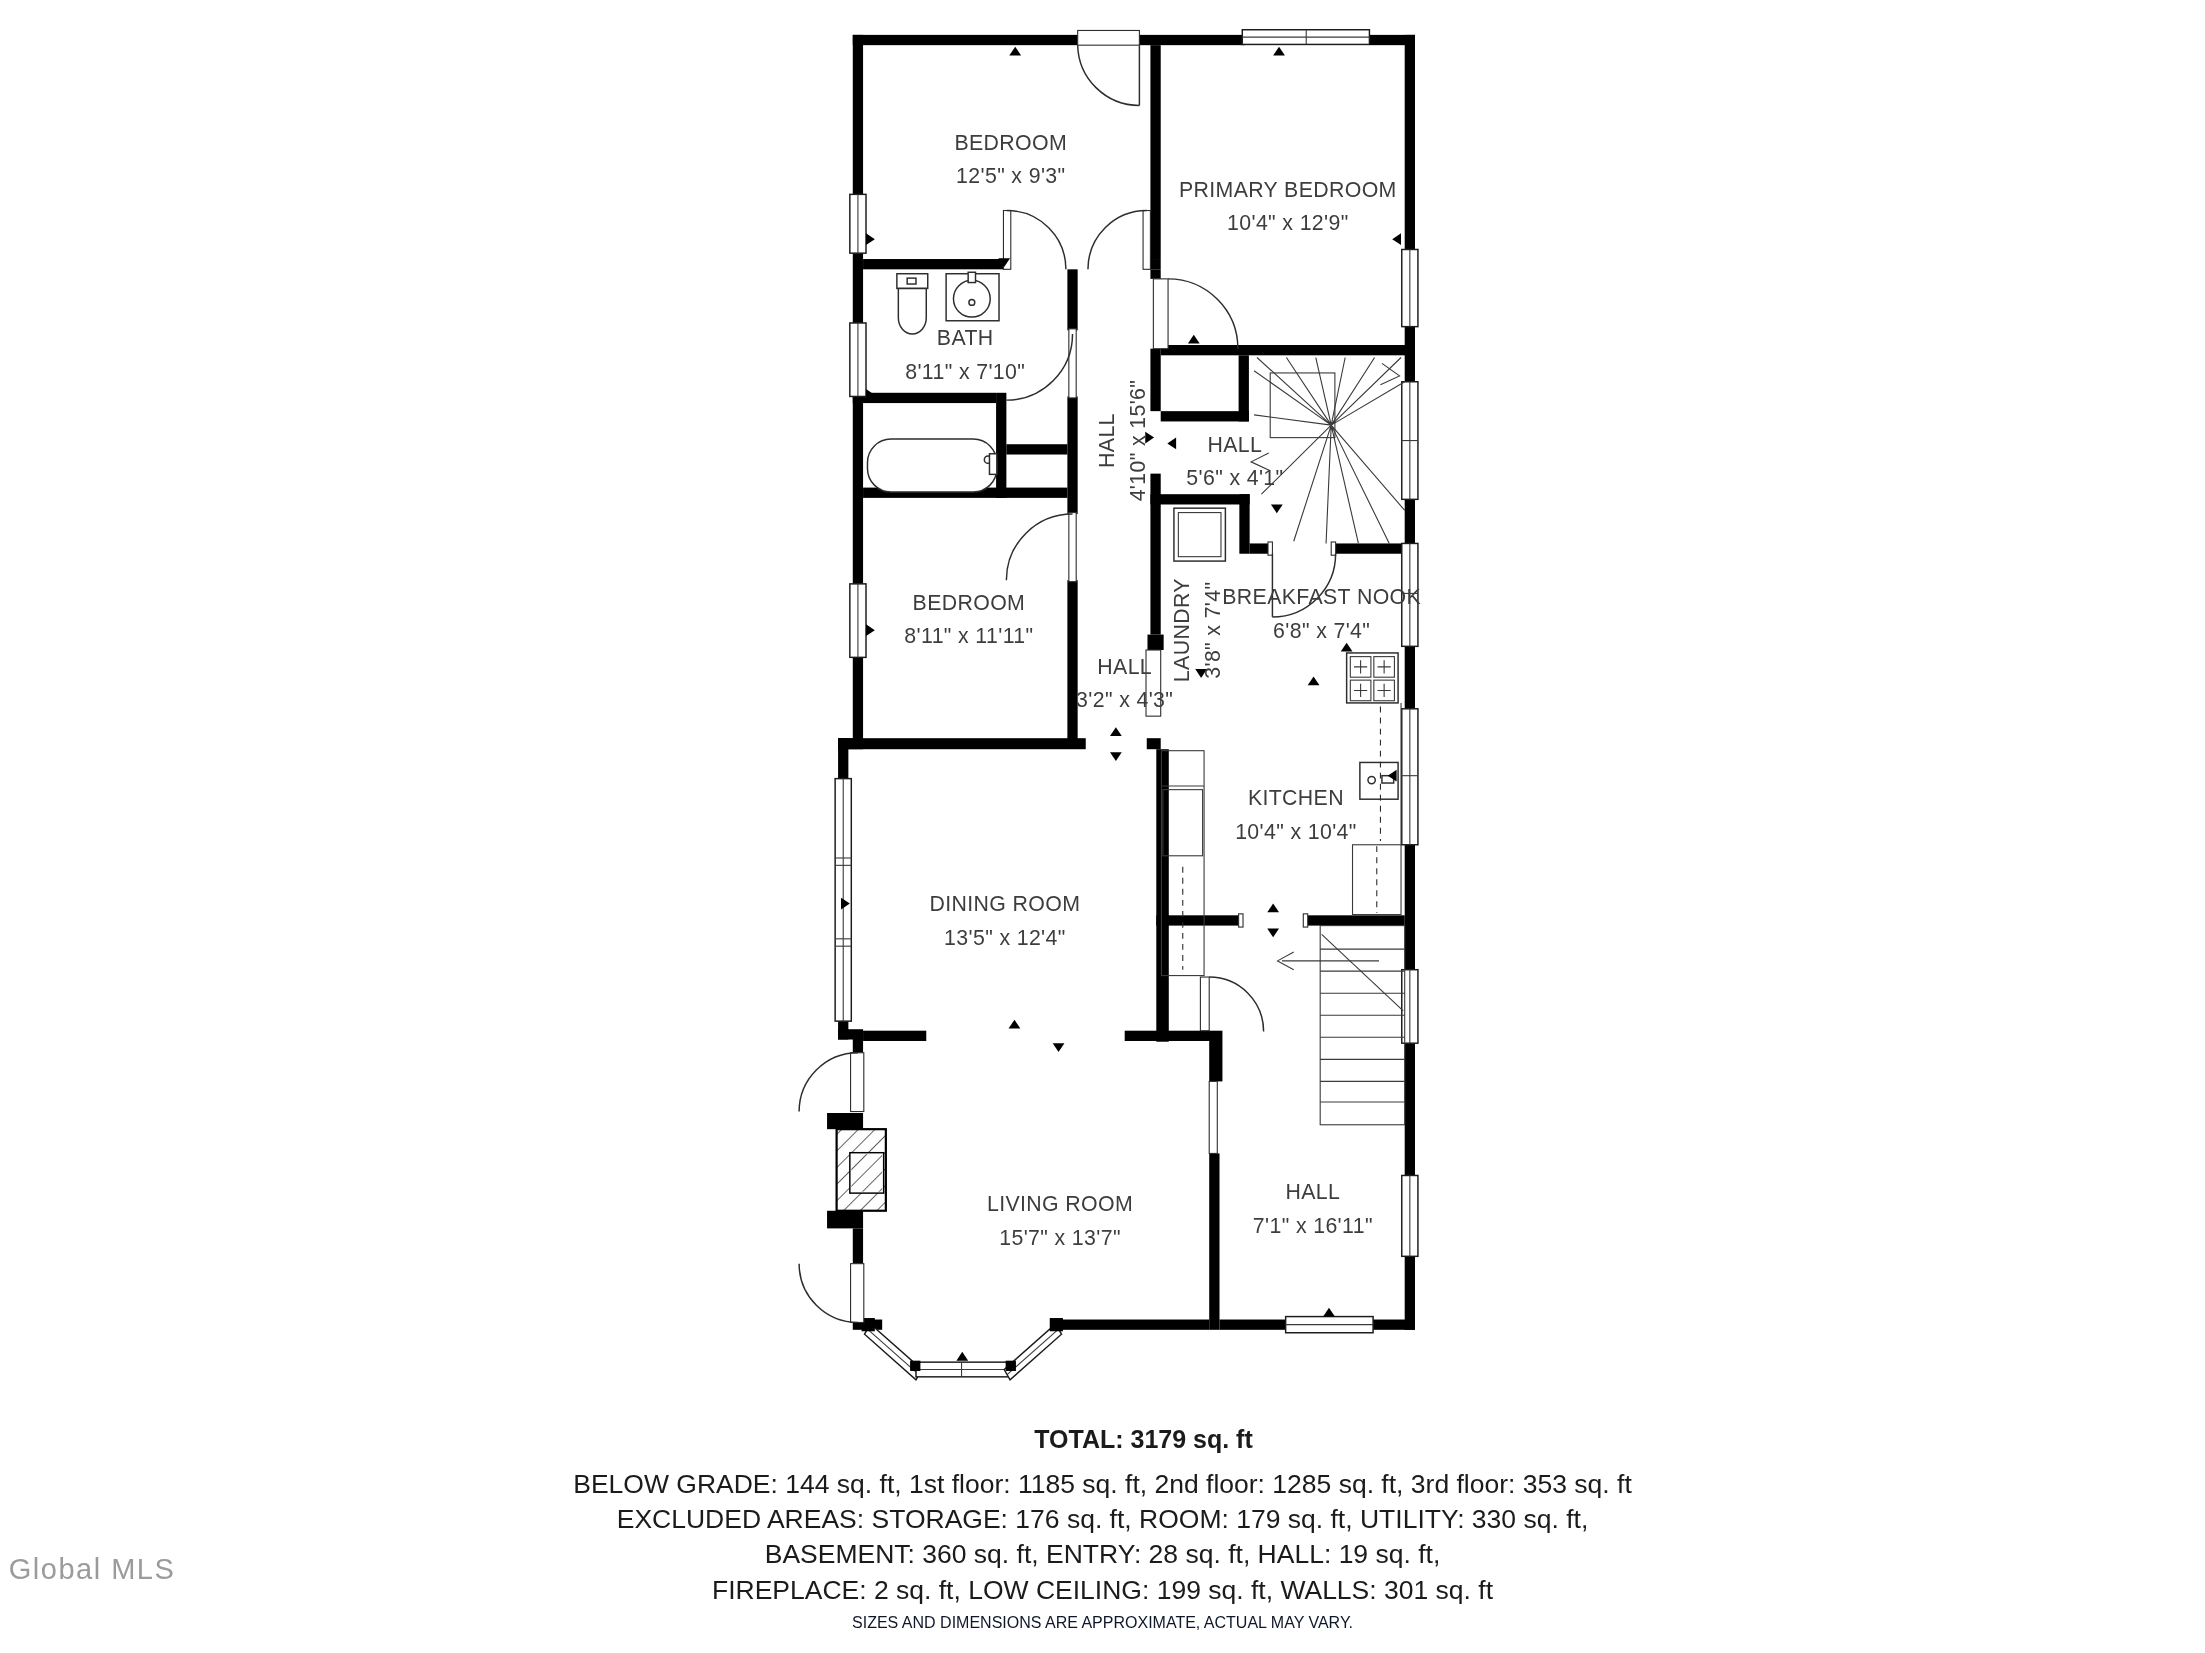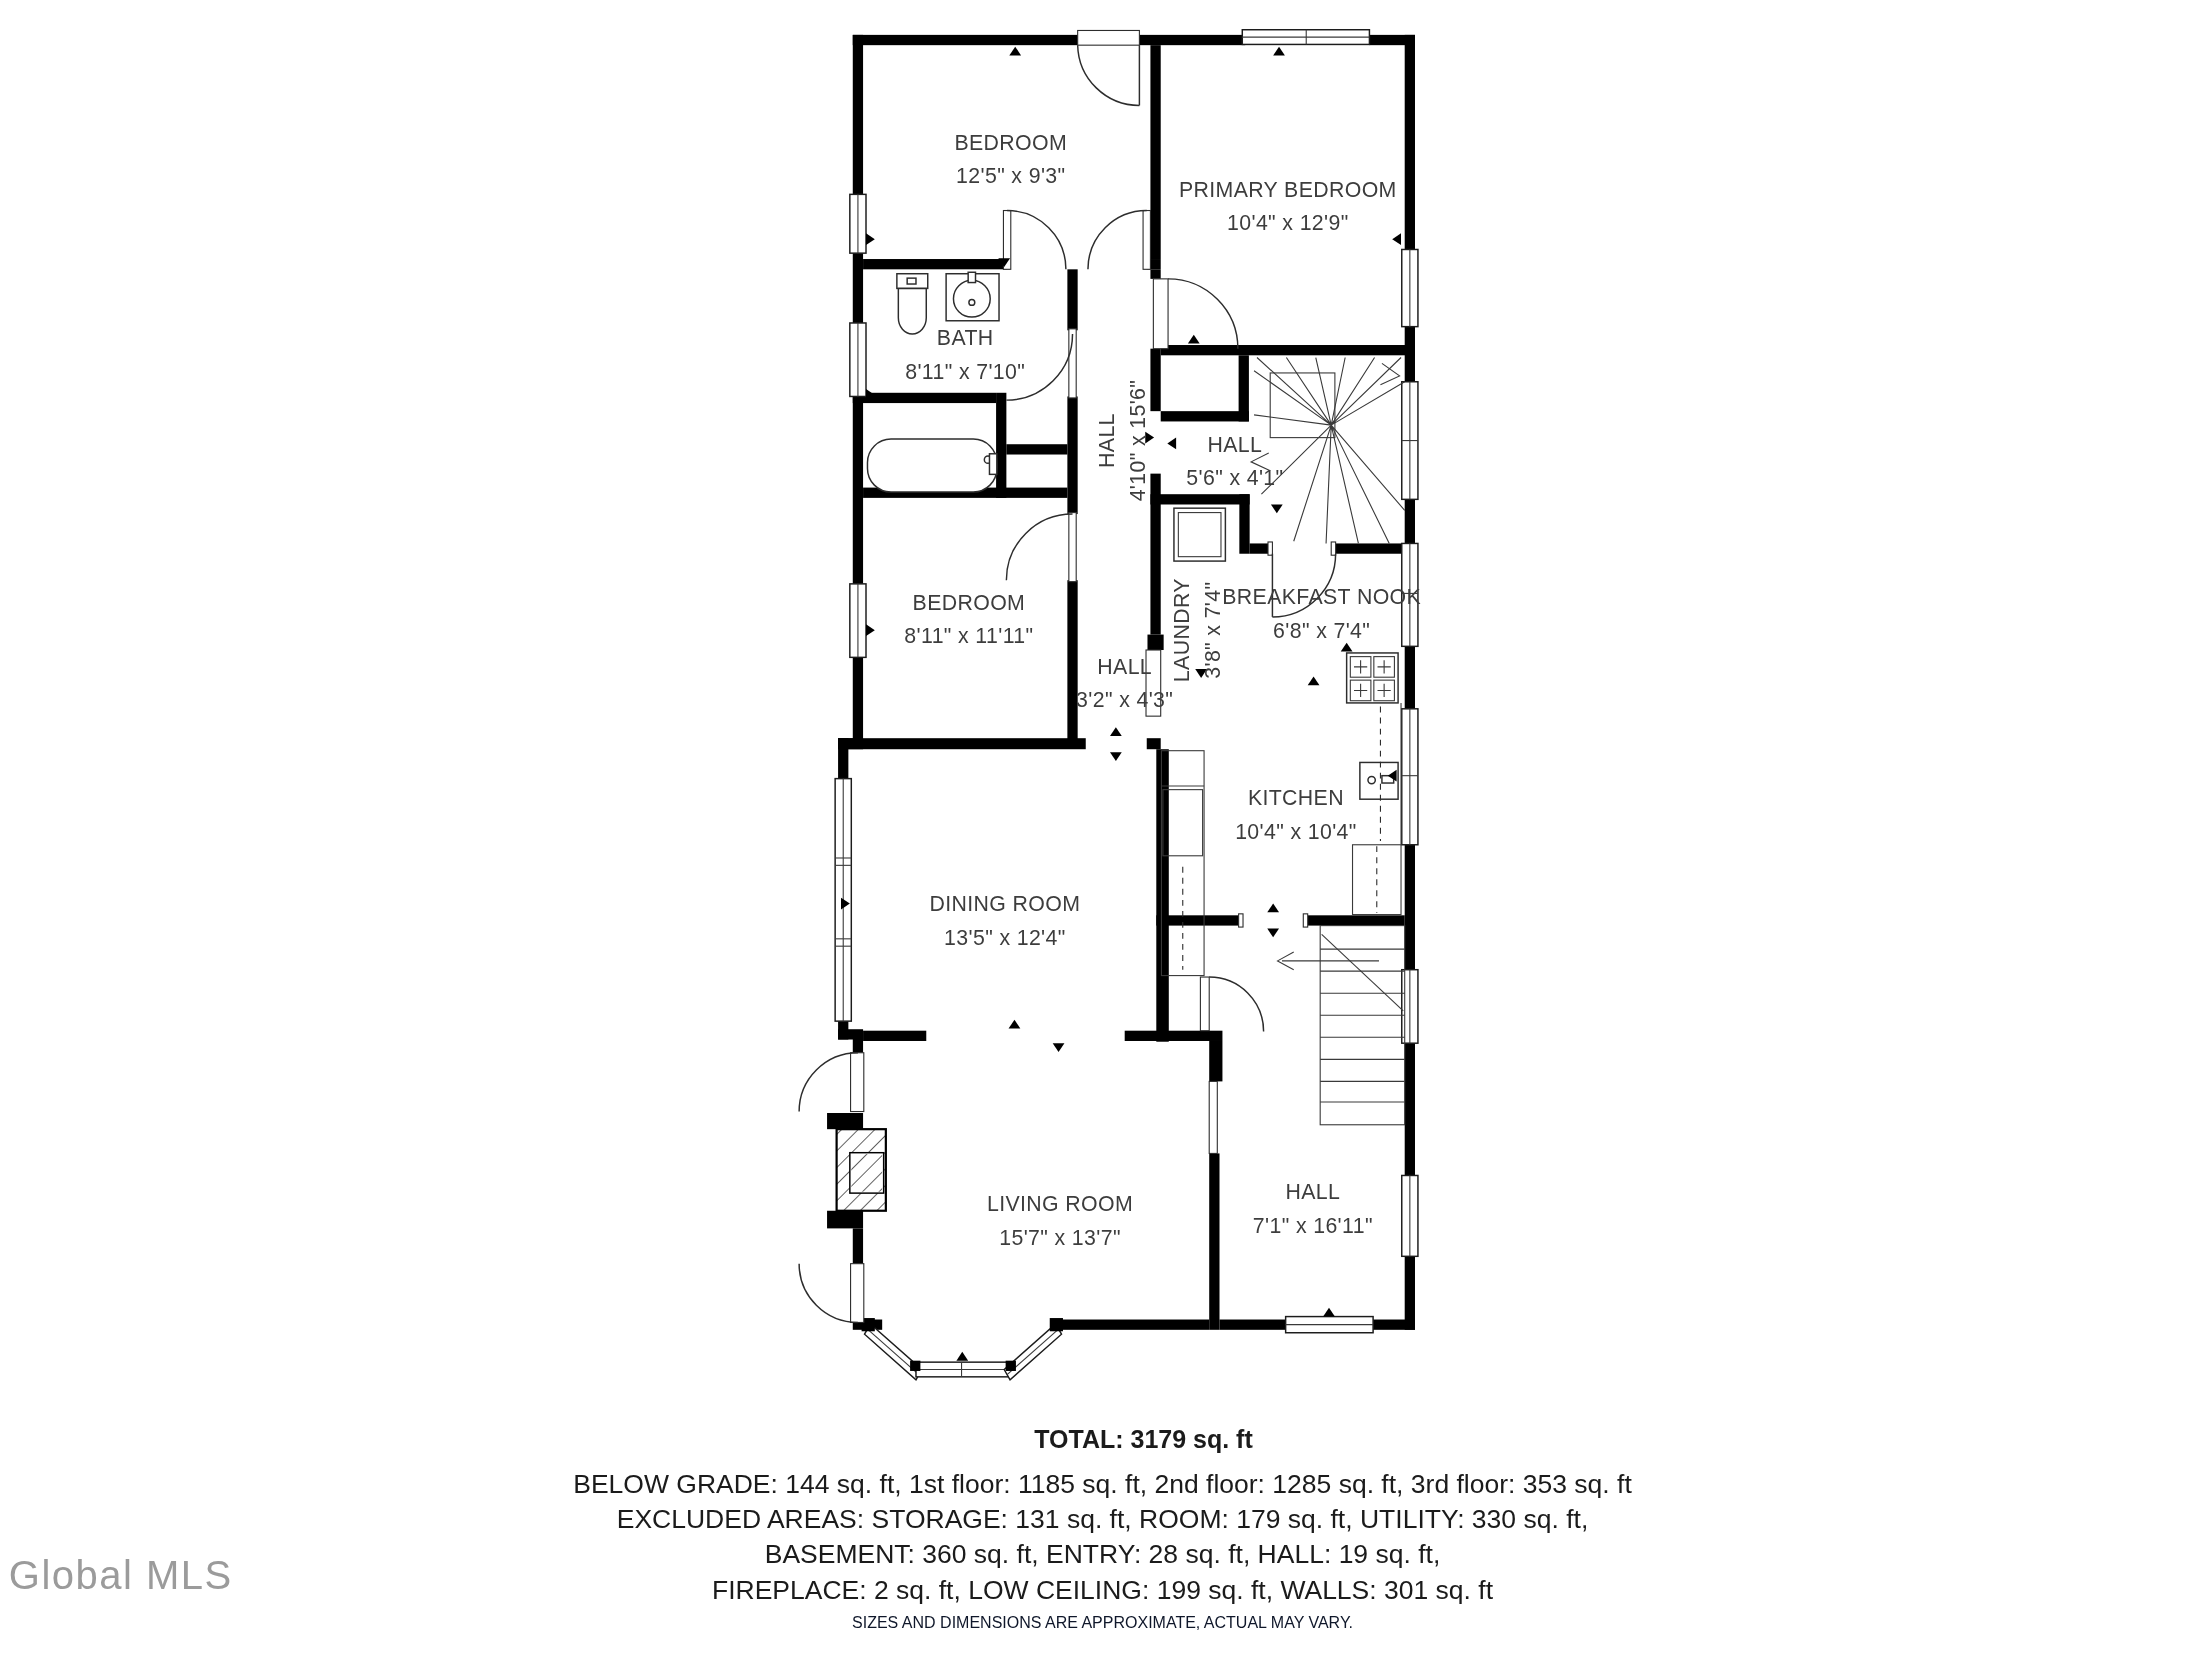--- a/index.html
+++ b/index.html
@@ -16,21 +16,21 @@
   .jamb{fill:#fff;stroke:#2d2d2d;stroke-width:1.5;}
   .fixture{fill:#fff;stroke:#2d2d2d;stroke-width:2;}
   .dash{stroke:#2d2d2d;stroke-width:1.5;fill:none;stroke-dasharray:8 7;}
   .tick{fill:#000;}
   .roomlabel{fill:#3d3d3d;font-size:29px;letter-spacing:.5px;}
   .summary{position:absolute;left:0;width:100%;text-align:center;color:#1b1b1b;}
   .summary.total{font-size:25px;font-weight:bold;margin-left:41px;}
   .summary.line{font-size:26.5px;}
   .summary.small{font-size:16px;color:#0f172a;}
   #watermark{
-    position:absolute;left:8.8px;top:1553px;font-size:40px;font-weight:200;
+    position:absolute;left:8.8px;top:1553px;font-size:29px;font-weight:200;
     color:#9b9b9b;letter-spacing:1.5px;
   }
 </style>
 </head>
 <body>
 
 <div id="plan-wrap">
 <svg viewBox="-20 0 900 1890">
   <defs>
     <pattern id="hatch" width="16" height="16" patternUnits="userSpaceOnUse" patternTransform="rotate(45)">
@@ -351,19 +351,19 @@
     <text class="roomlabel" x="362" y="1608">LIVING ROOM</text>
     <text class="roomlabel" x="362" y="1654">15'7" x 13'7"</text>
     <text class="roomlabel" x="706" y="1592">HALL</text>
     <text class="roomlabel" x="706" y="1638">7'1" x 16'11"</text>
   </g>
 </svg>
 </div>
 
 <div class="summary total" style="top:1425px">TOTAL: 3179 sq. ft</div>
 <div class="summary line" style="top:1469px">BELOW GRADE: 144 sq. ft, 1st floor: 1185 sq. ft, 2nd floor: 1285 sq. ft, 3rd floor: 353 sq. ft</div>
-<div class="summary line" style="top:1504px">EXCLUDED AREAS: STORAGE: 131 sq. ft, ROOM: 179 sq. ft, UTILITY: 330 sq. ft,</div>
+<div class="summary line" style="top:1504px">EXCLUDED AREAS: STORAGE: 176 sq. ft, ROOM: 179 sq. ft, UTILITY: 330 sq. ft,</div>
 <div class="summary line" style="top:1539px">BASEMENT: 360 sq. ft, ENTRY: 28 sq. ft, HALL: 19 sq. ft,</div>
 <div class="summary line" style="top:1575px">FIREPLACE: 2 sq. ft, LOW CEILING: 199 sq. ft, WALLS: 301 sq. ft</div>
 <div class="summary small" style="top:1614px">SIZES AND DIMENSIONS ARE APPROXIMATE, ACTUAL MAY VARY.</div>
 
 <div id="watermark">Global MLS</div>
 
 
 </body></html>

